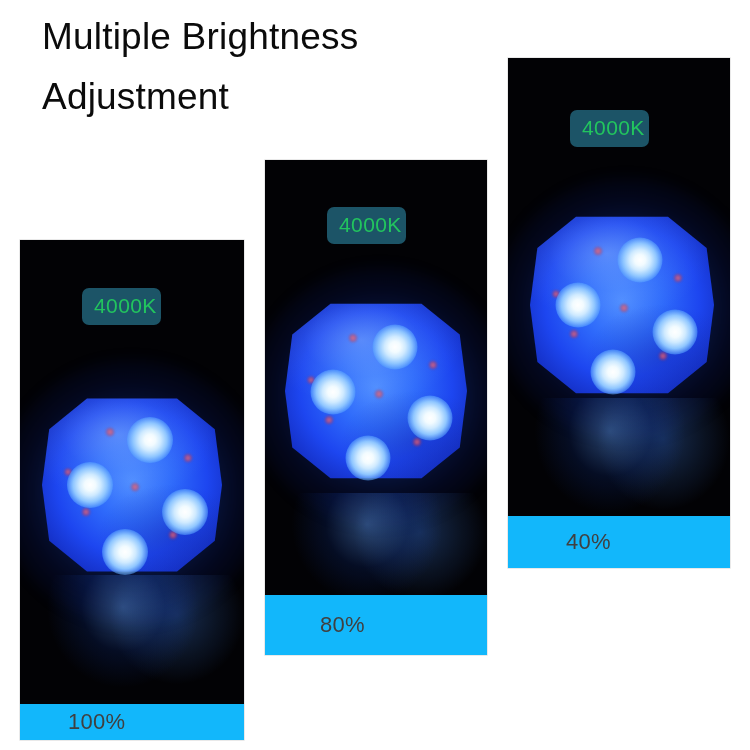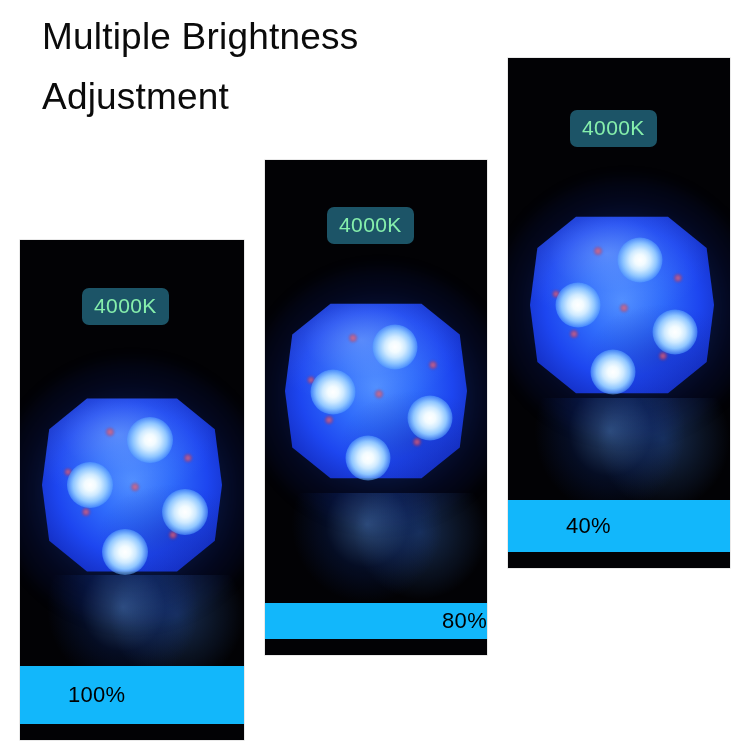--- a/index.html
+++ b/index.html
@@ -124,43 +124,43 @@
     background: radial-gradient(circle at 50% 50%,
        rgba(255,110,110,0.80) 0%, rgba(225,60,70,0.50) 45%, rgba(150,30,45,0.18) 75%, rgba(0,0,0,0) 100%);
     transform: translate(-50%, -50%);
     filter: blur(1.1px);
   }
 
   
   .badge {
     position: absolute;
     background: #1c5467;
-    color: #86efac;
+    color: #22c55e;
     border-radius: 7px;
     display: flex;
     align-items: center;
     justify-content: center;
     font-size: 21px;
     letter-spacing: 0.4px;
     line-height: 1;
-    padding: 7px 12px 9px 12px;
+    padding: 7px 4px 9px 12px;
     box-sizing: border-box;
     white-space: nowrap;
   }
 
   
   .footer-bar {
     position: absolute;
     left: 0;
     right: 0;
-    bottom: 16px;
+    bottom: 0;
     background: #12b7fb;
     display: flex;
     align-items: center;
-    color: #000000;
+    color: #404040;
     font-size: 22px;
     letter-spacing: 0.3px;
     box-sizing: border-box;
   }
   .footer-bar span {
     display: block;
   }
 </style>
 </head>
 <body>
@@ -194,21 +194,21 @@
 
       <div class="floor" style="height:115px; bottom:50px;">
         <div class="floor-inner"></div>
       </div>
     </div>
 
     <div class="badge" style="left:62px; top:48px;">
       <span>4000K</span>
     </div>
 
-    <div class="footer-bar" style="height:58px; padding-left:48px;">
+    <div class="footer-bar" style="height:36px; padding-left:48px;">
       <span>100%</span>
     </div>
   </div>
 
   <div class="panel" style="left:265px; top:160px; width:222px; height:495px;">
 
     <div class="photo">
 
       <div class="ambient" style="left:-16px; top:105px; width:262px; height:262px;"></div>
 
@@ -230,21 +230,21 @@
 
       <div class="floor" style="height:112px; bottom:50px;">
         <div class="floor-inner"></div>
       </div>
     </div>
 
     <div class="badge" style="left:62px; top:47px;">
       <span>4000K</span>
     </div>
 
-    <div class="footer-bar" style="height:36px; padding-left:55px;justify-content:flex-end;">
+    <div class="footer-bar" style="height:60px; padding-left:55px;">
       <span>80%</span>
     </div>
   </div>
 
   <div class="panel" style="left:508px; top:58px; width:222px; height:510px;">
 
     <div class="photo">
 
       <div class="ambient" style="left:-14px; top:118px; width:264px; height:264px;"></div>
 

